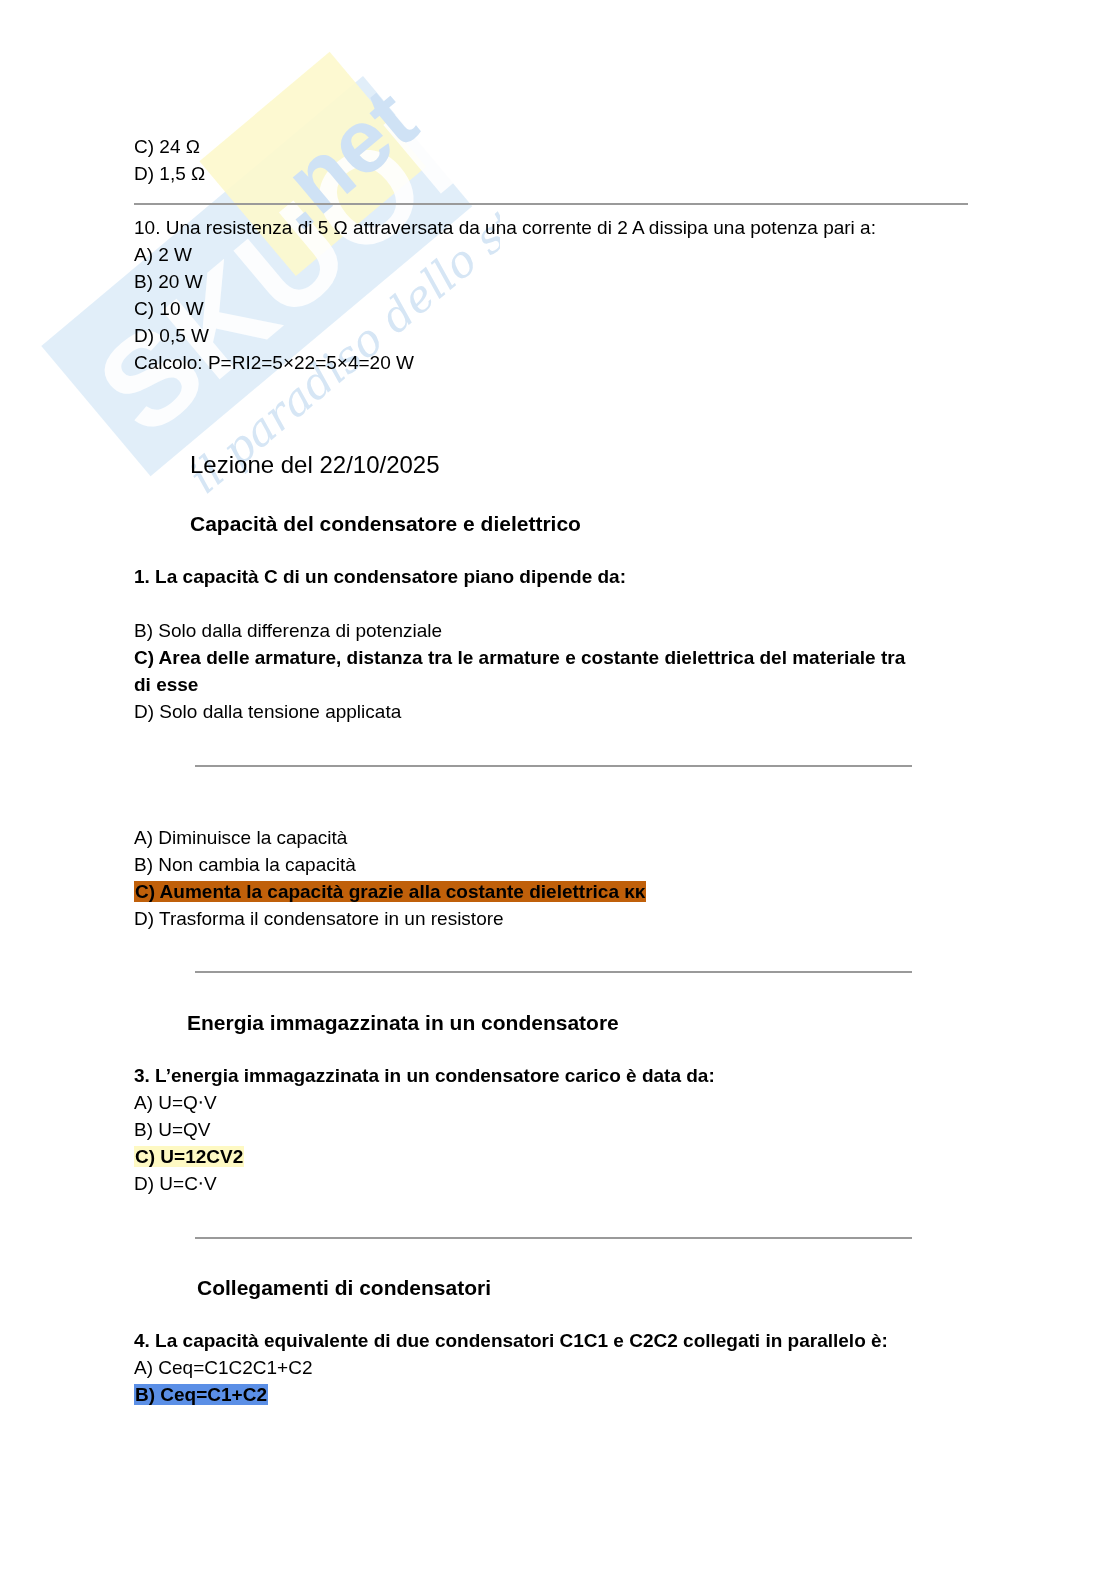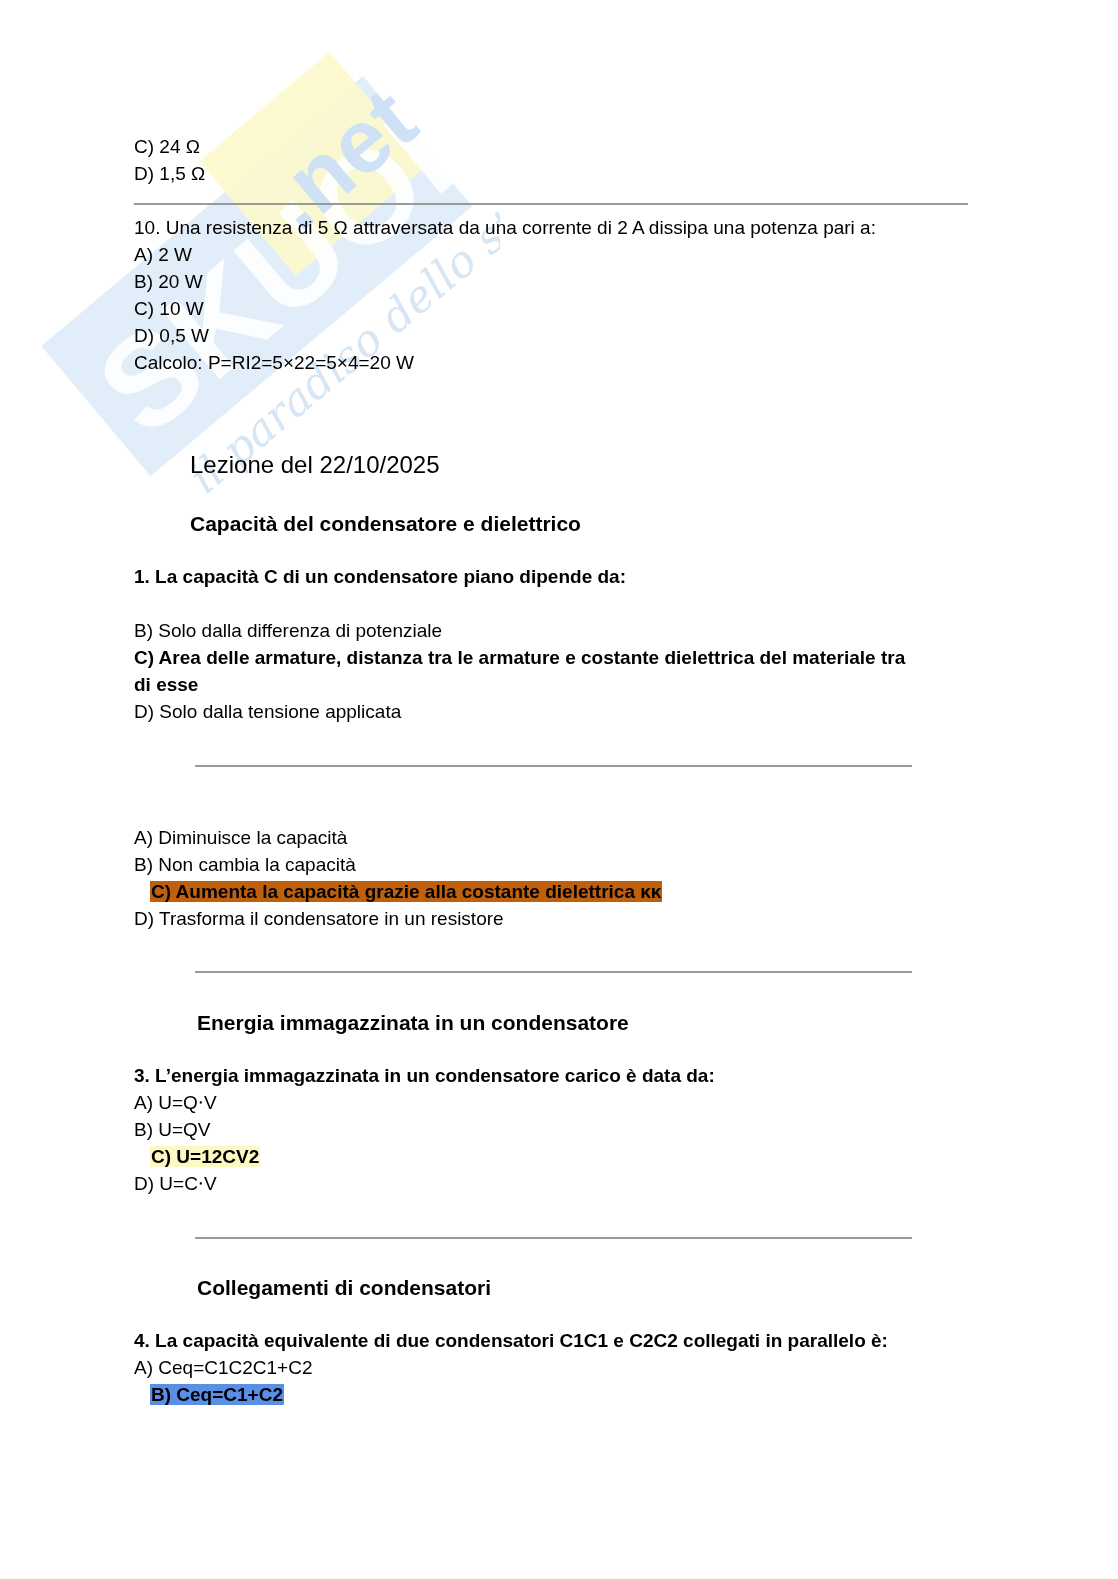--- a/index.html
+++ b/index.html
@@ -7,21 +7,21 @@
       width: 1118px; height: 1579px; background: #ffffff; position: relative; overflow: hidden;
       font-family: "Liberation Sans", sans-serif; color: #000;
     }
     .watermark { position: absolute; left: 20px; top: 40px; width: 480px; height: 480px; pointer-events: none; z-index: 0; }
     .page { position: absolute; left: 0; top: 0; width: 956px; height: 1579px; z-index: 1; }
     .line { position: absolute; left: 134px; font-size: 19px; line-height: 27px; white-space: nowrap; }
     .bold { font-weight: bold; }
     .hr { position: absolute; height: 2px; background: #9a9a9a; }
     .title { position: absolute; left: 190px; font-size: 24px; white-space: nowrap; }
     .subtitle { position: absolute; font-size: 21px; font-weight: bold; white-space: nowrap; text-align: center; }
-    .hl { padding: 0 1px; margin-left: 16px; }
+    .hl { padding: 0 1px; }
   </style>
 </head>
 <body>
 
 <svg class="watermark" viewBox="0 0 480 480">
   <g transform="rotate(-40 240 240)">
     <rect x="30" y="150" width="420" height="170" fill="#dcebf8" opacity="0.85"></rect>
     <rect x="270" y="110" width="170" height="150" fill="#fdf8cc" opacity="0.9"></rect>
     <text x="50" y="290" font-family="Liberation Sans, sans-serif" font-weight="bold" font-size="130" fill="#ffffff" opacity="0.9">SKUOLA</text>
     <text x="300" y="230" font-family="Liberation Sans, sans-serif" font-weight="bold" font-size="90" fill="#cfe2f5">.net</text>
@@ -57,21 +57,21 @@
 
   <div class="line" style="top:824px">A) Diminuisce la capacità</div>
   <div class="line" style="top:851px">B) Non cambia la capacità</div>
   <div class="line bold" style="top:878px">
     <span class="hl" style="background:#c0600a">C) Aumenta la capacità grazie alla costante dielettrica κκ</span>
   </div>
   <div class="line" style="top:905px">D) Trasforma il condensatore in un resistore</div>
 
   <div class="hr" style="left:195px; top:971px; width:717px;"></div>
 
-  <div class="subtitle" style="left:197px; top:1011px">Energia immagazzinata in un condensatore</div>
+  <div class="subtitle" style="left:187px; top:1011px">Energia immagazzinata in un condensatore</div>
 
   <div class="line bold" style="top:1062px">3. L’energia immagazzinata in un condensatore carico è data da:</div>
   <div class="line" style="top:1089px">A) U=Q⋅V</div>
   <div class="line" style="top:1116px">B) U=QV</div>
   <div class="line bold" style="top:1143px">
     <span class="hl" style="background:#fef9c3">C) U=12CV2</span>
   </div>
   <div class="line" style="top:1170px">D) U=C⋅V</div>
 
   <div class="hr" style="left:195px; top:1237px; width:717px;"></div>

